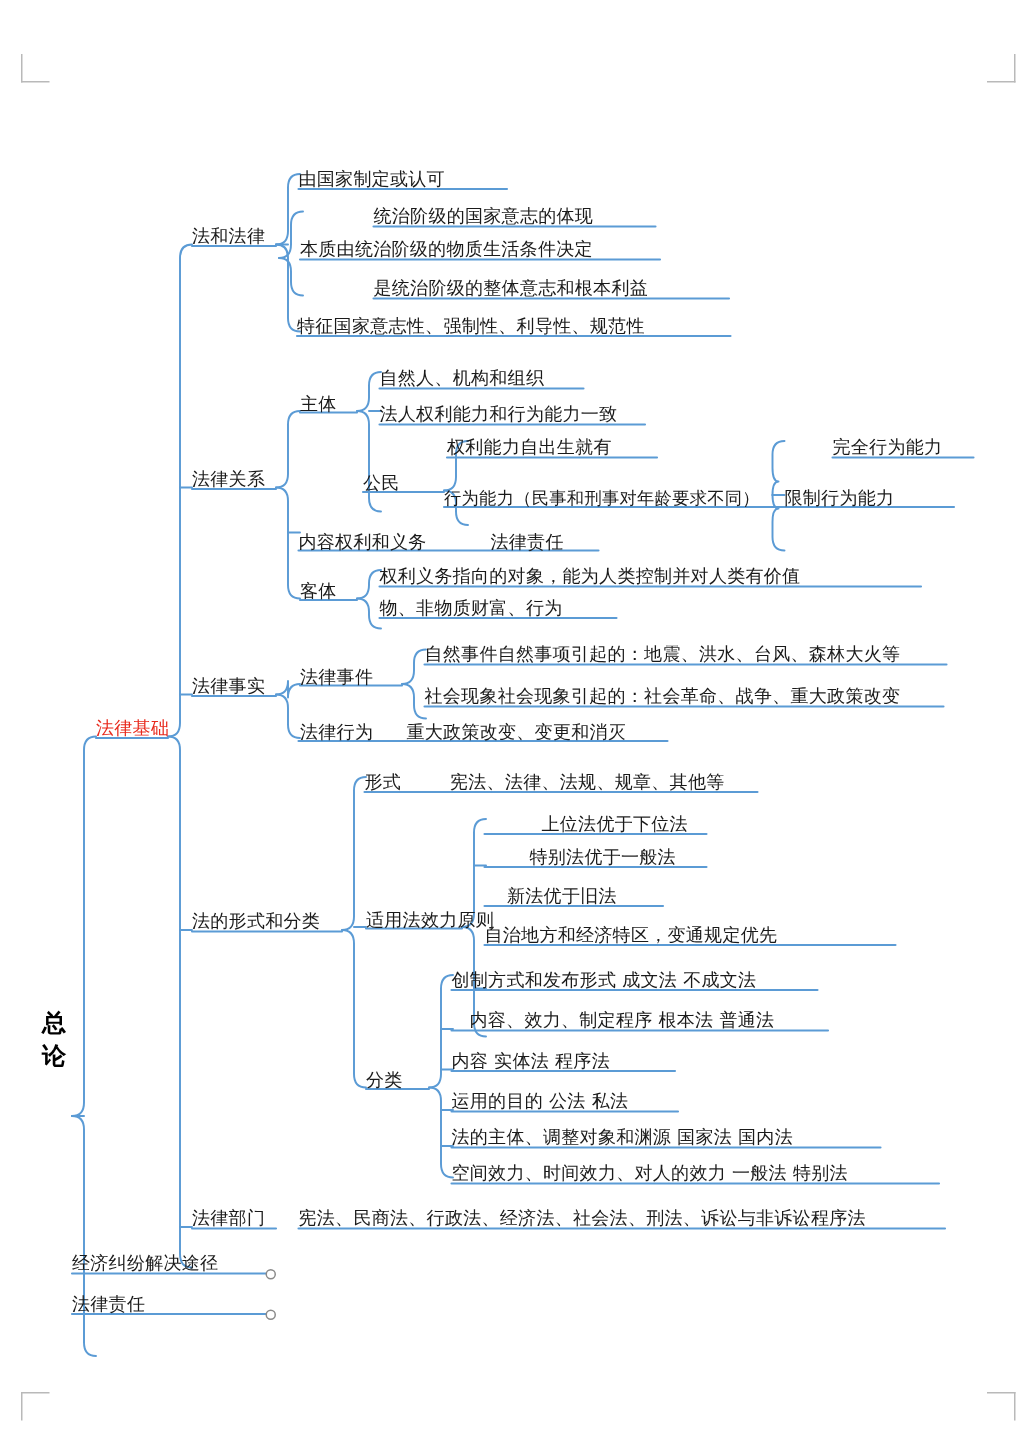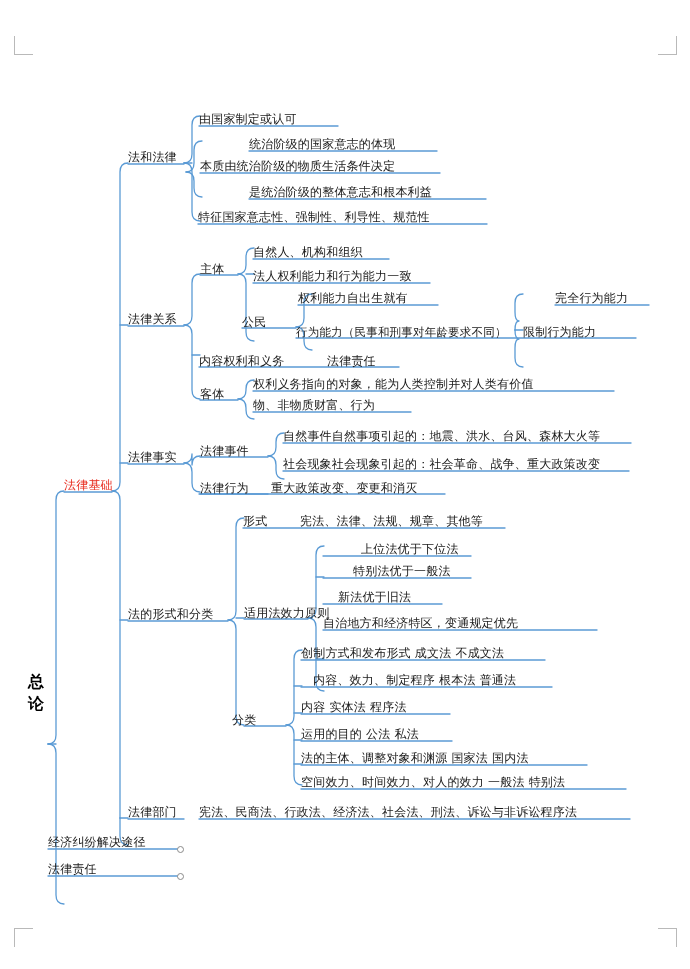--- a/index.html
+++ b/index.html
@@ -232,21 +232,21 @@
 
   <div class="node" style="left:243px; top:514px;">形式</div>
   <div class="node" style="left:300px; top:514px;">宪法、法律、法规、规章、其他等</div>
 
   <div class="node" style="left:244px; top:606px;">适用法效力原则</div>
   <div class="node" style="left:361px; top:542px;">上位法优于下位法</div>
   <div class="node" style="left:353px; top:564px;">特别法优于一般法</div>
   <div class="node" style="left:323px; top:590px;margin-left:15px;">新法优于旧法</div>
   <div class="node" style="left:323px; top:616px;">自治地方和经济特区，变通规定优先</div>
 
-  <div class="node" style="left:232px; top:713px;">分类</div>
+  <div class="node" style="left:244px; top:713px;">分类</div>
   <div class="node" style="left:301px; top:646px;">创制方式和发布形式    成文法    不成文法</div>
   <div class="node" style="left:301px; top:673px;margin-left:12px;">内容、效力、制定程序    根本法    普通法</div>
   <div class="node" style="left:301px; top:700px;">内容    实体法    程序法</div>
   <div class="node" style="left:301px; top:727px;">运用的目的    公法    私法</div>
   <div class="node" style="left:301px; top:775px;">空间效力、时间效力、对人的效力    一般法    特别法</div>
   <div class="node" style="left:301px; top:751px;">法的主体、调整对象和渊源    国家法    国内法</div>
 
   <div class="node" style="left:199px; top:805px;">宪法、民商法、行政法、经济法、社会法、刑法、诉讼与非诉讼程序法</div>
 
 </div>

